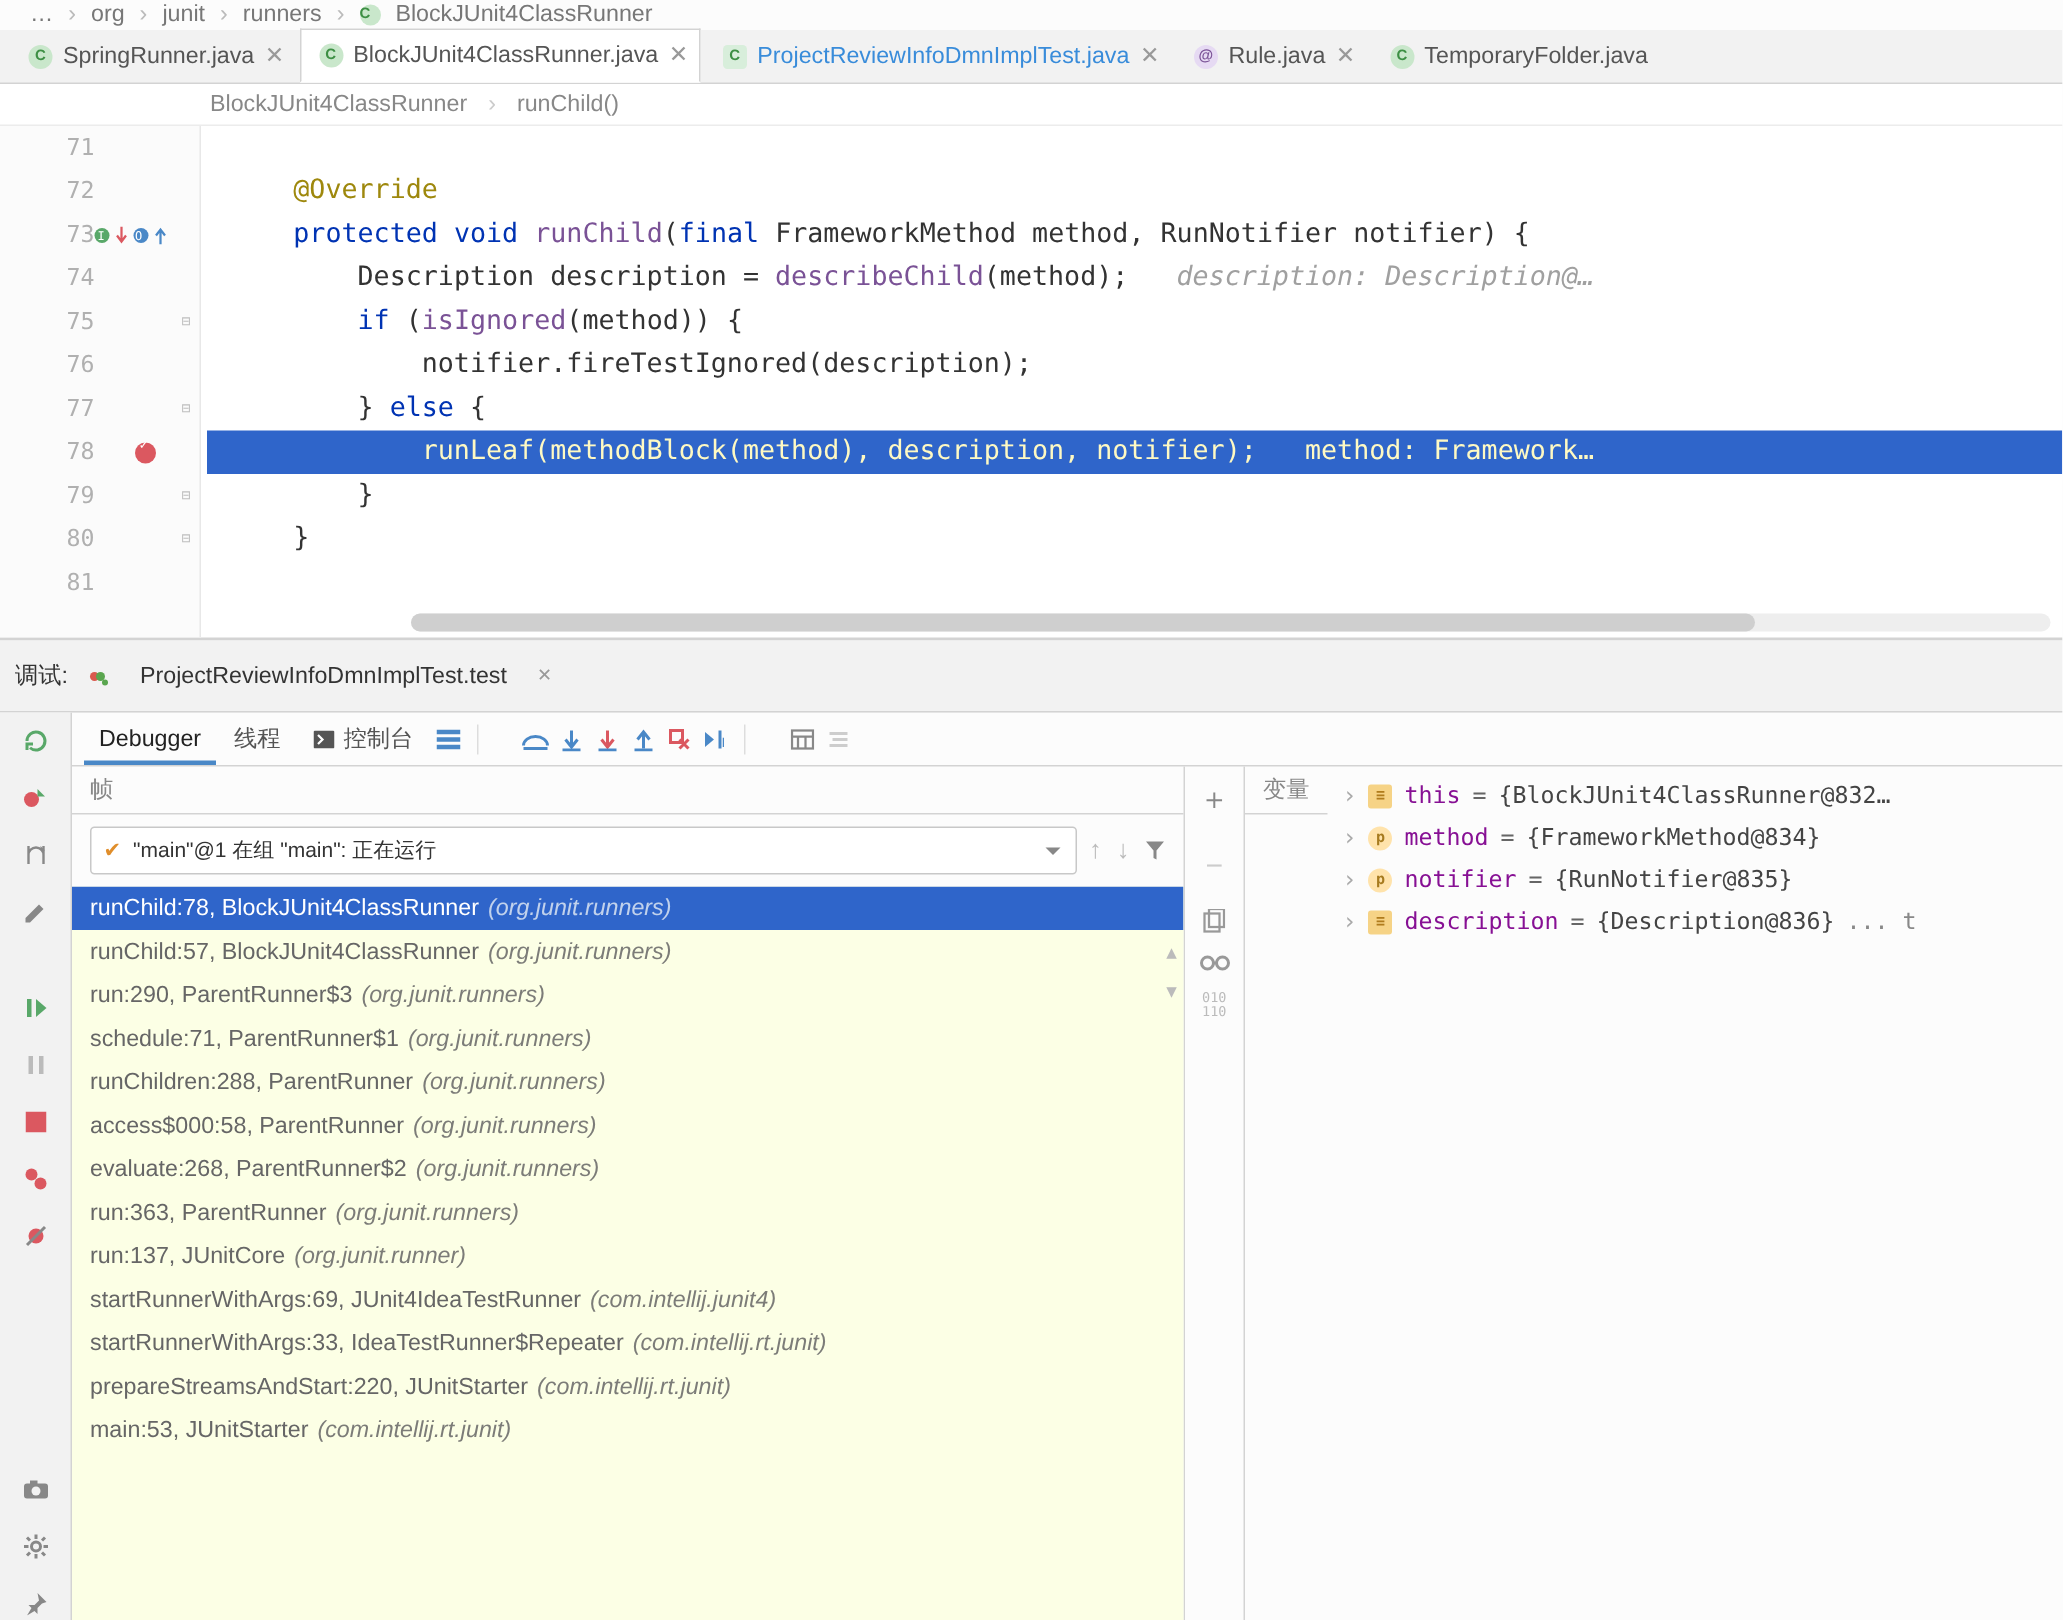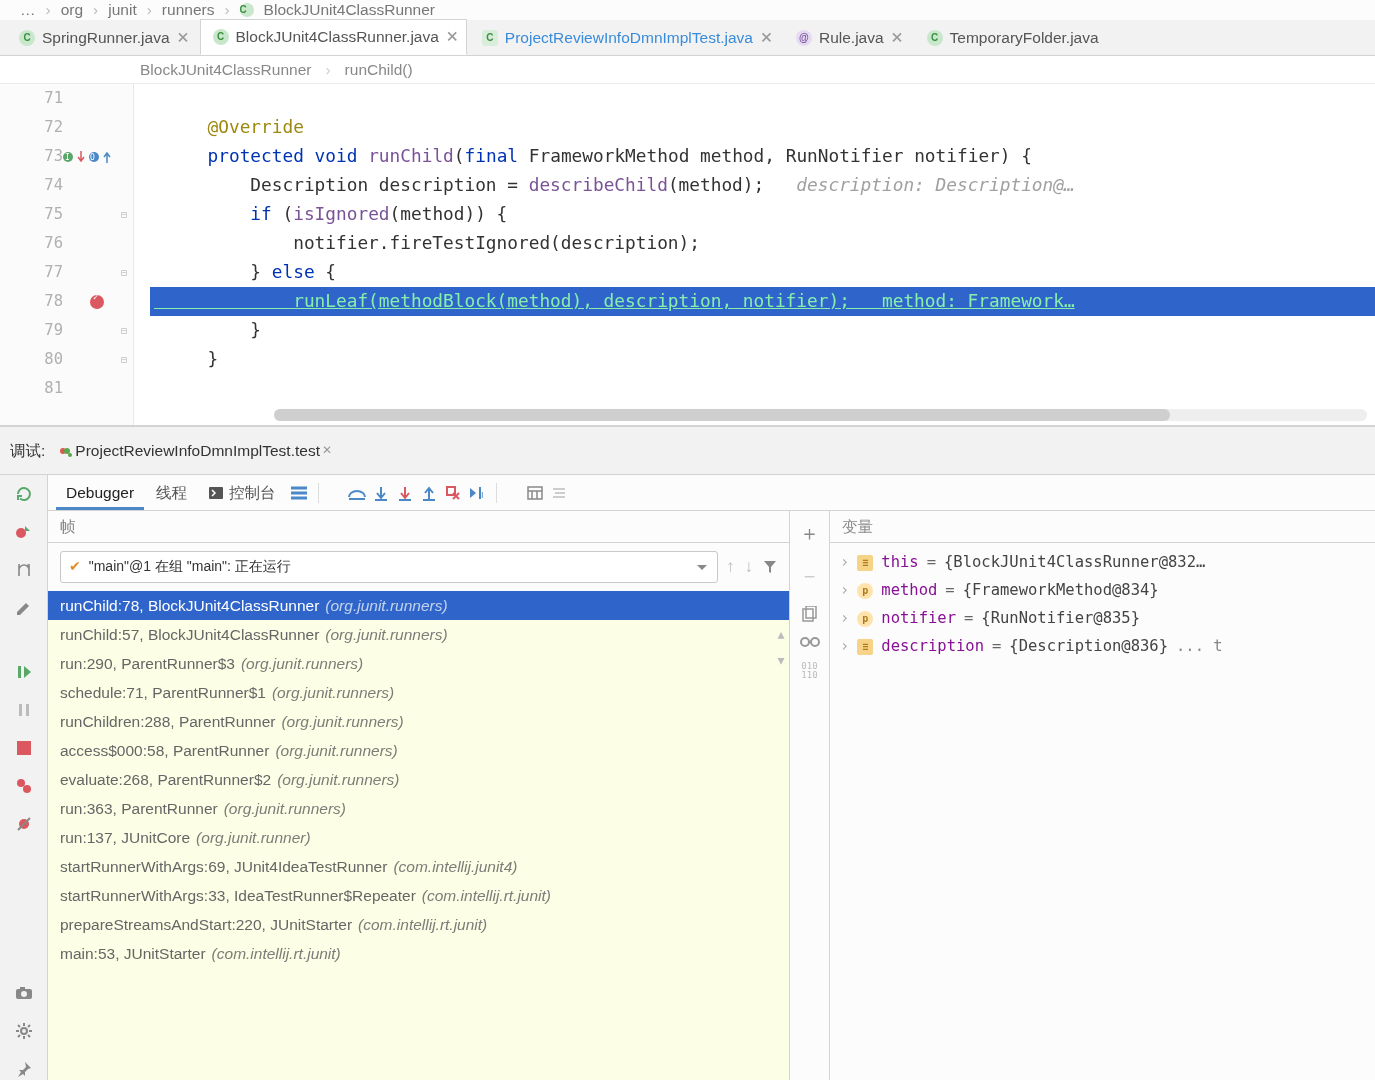--- a/index.html
+++ b/index.html
@@ -32,35 +32,35 @@
 
 .editor-wrap{position:relative;flex:0 0 auto;height:370px;background:#fff;border-bottom:1px solid var(--border);display:flex;flex-direction:column;}
 .crumb{height:28px;display:flex;align-items:center;gap:14px;padding-left:140px;border-bottom:1px solid #ececec;color:#888;font-size:15.5px;}
 .crumb .sep{color:#ccc;}
 .edit-body{flex:1;position:relative;display:flex;overflow:hidden;text-align:center;}
 .gutter{width:134px;background:#fbfbfb;border-right:1px solid #e8e8e8;font-family:Menlo,Consolas,monospace;font-size:15.5px;color:#b0b0b0;position:relative;}
 .gutter .ln{position:absolute;right:70px;height:29px;display:flex;align-items:center;}
 .gutter .mark{position:absolute;height:29px;display:flex;align-items:center;gap:3px;}
 .gutter .fold{position:absolute;right:0;width:18px;display:flex;align-items:center;justify-content:center;color:#c0c0c0;font-size:10px;}
 .code{flex:1;position:relative;font-family:Menlo,Consolas,monospace;font-size:17.8px;white-space:pre;overflow:hidden;}
-.code .line{position:absolute;left:16px;right:0;height:29px;display:flex;align-items:center;padding-left:4px;}
-.code .sel-line{background:var(--sel);color:#86efac;text-decoration:underline;}
+.code .line{position:absolute;left:4px;right:0;height:29px;display:flex;align-items:center;padding-left:4px;}
+.code .sel-line{background:var(--sel);color:#fef9c3;}
 .tok-anno{color:var(--annotation);}
 .tok-kw{color:var(--kw-blue);}
 .tok-mtd{color:#7a5296;}
 .tok-hint{color:#a0a0a0;font-style:italic;}
 .hscroll{position:absolute;bottom:4px;left:140px;right:8px;height:12px;background:#eee;border-radius:6px;}
 .hscroll .thumb{position:absolute;left:0;width:82%;top:0;bottom:0;background:var(--scroll);border-radius:6px;}
 .bp{width:14px;height:14px;background:#db5860;border-radius:50%;position:relative;}
 .bp:after{content:"✓";position:absolute;top:-4px;left:3px;font-size:9px;color:#fff;}
 
 
 .debug{flex:1;display:flex;flex-direction:column;border-top:1px solid var(--border);}
 .dbg-titlebar{height:48px;display:flex;align-items:center;gap:6px;padding:0 10px;background:var(--panel);border-bottom:1px solid var(--border);font-size:15.5px;}
-.dbg-titlebar .tabish{display:flex;align-items:center;gap:2px;padding:0 8px;}
+.dbg-titlebar .tabish{display:flex;align-items:center;gap:20px;padding:0 8px;}
 .dbg-titlebar .close-x{color:#999;font-size:12px;}
 
 .dbg-body{flex:1;display:flex;}
 .dbg-left-rail{width:48px;background:var(--panel);border-right:1px solid var(--border);display:flex;flex-direction:column;align-items:center;gap:16px;padding-top:8px;}
 .rail-btn{width:22px;height:22px;display:flex;align-items:center;justify-content:center;color:#666;font-size:15px;}
 
 .dbg-main{flex:1;display:flex;flex-direction:column;}
 .dbg-toolbar{height:36px;display:flex;align-items:center;gap:2px;border-bottom:1px solid var(--border);padding:0 8px;font-size:15.5px;}
 .dbg-toolbar .tab{padding:6px 10px;color:#555;position:relative;}
 .dbg-toolbar .tab.active{color:#222;}
@@ -76,21 +76,21 @@
 .thread-select:after{content:"";position:absolute;right:10px;top:13px;border:5px solid transparent;border-top-color:#888;}
 .frame-nav{display:flex;gap:10px;color:#bbb;align-items:center;font-size:17px;}
 .frame-list{flex:1;background:var(--frame-bg);overflow:auto;position:relative;}
 .frame-item{height:29px;display:flex;align-items:center;padding:0 12px;font-size:15.5px;color:#666;gap:6px;}
 .frame-item.active{background:var(--sel);color:#fff;}
 .frame-item .pkg{font-style:italic;opacity:.85;}
 .frame-item.active .pkg{color:#dbe5f3;}
 .frame-scroll{position:absolute;right:2px;top:0;width:12px;display:flex;flex-direction:column;align-items:center;gap:6px;color:#bbb;}
 
 .vars-rail{width:40px;display:flex;flex-direction:column;align-items:center;gap:14px;padding-top:8px;color:#999;border-right:1px solid var(--border);}
-.vars{flex:1;display:flex;flex-direction:column;}
+.vars{flex:1;display:flex;flex-direction:row;}
 .vars-hdr{height:32px;display:flex;align-items:center;padding:0 12px;color:#888;border-bottom:1px solid var(--border);font-size:15.5px;}
 .var-list{flex:1;padding:6px 4px;}
 .var-row{display:flex;align-items:center;gap:8px;height:28px;padding-left:6px;font-size:15.5px;font-family:Menlo,Consolas,monospace;}
 .var-row .exp{color:#aaa;}
 .var-ic{width:16px;height:16px;border-radius:50%;display:flex;align-items:center;justify-content:center;font-size:10px;font-weight:700;}
 .ic-f{background:#ffe3ab;color:#a77b1f;}
 .ic-p{background:#ffe3ab;color:#a77b1f;}
 .var-name{color:var(--purple);}
 .var-eq{color:#666;}
 .var-val{color:#444;}

